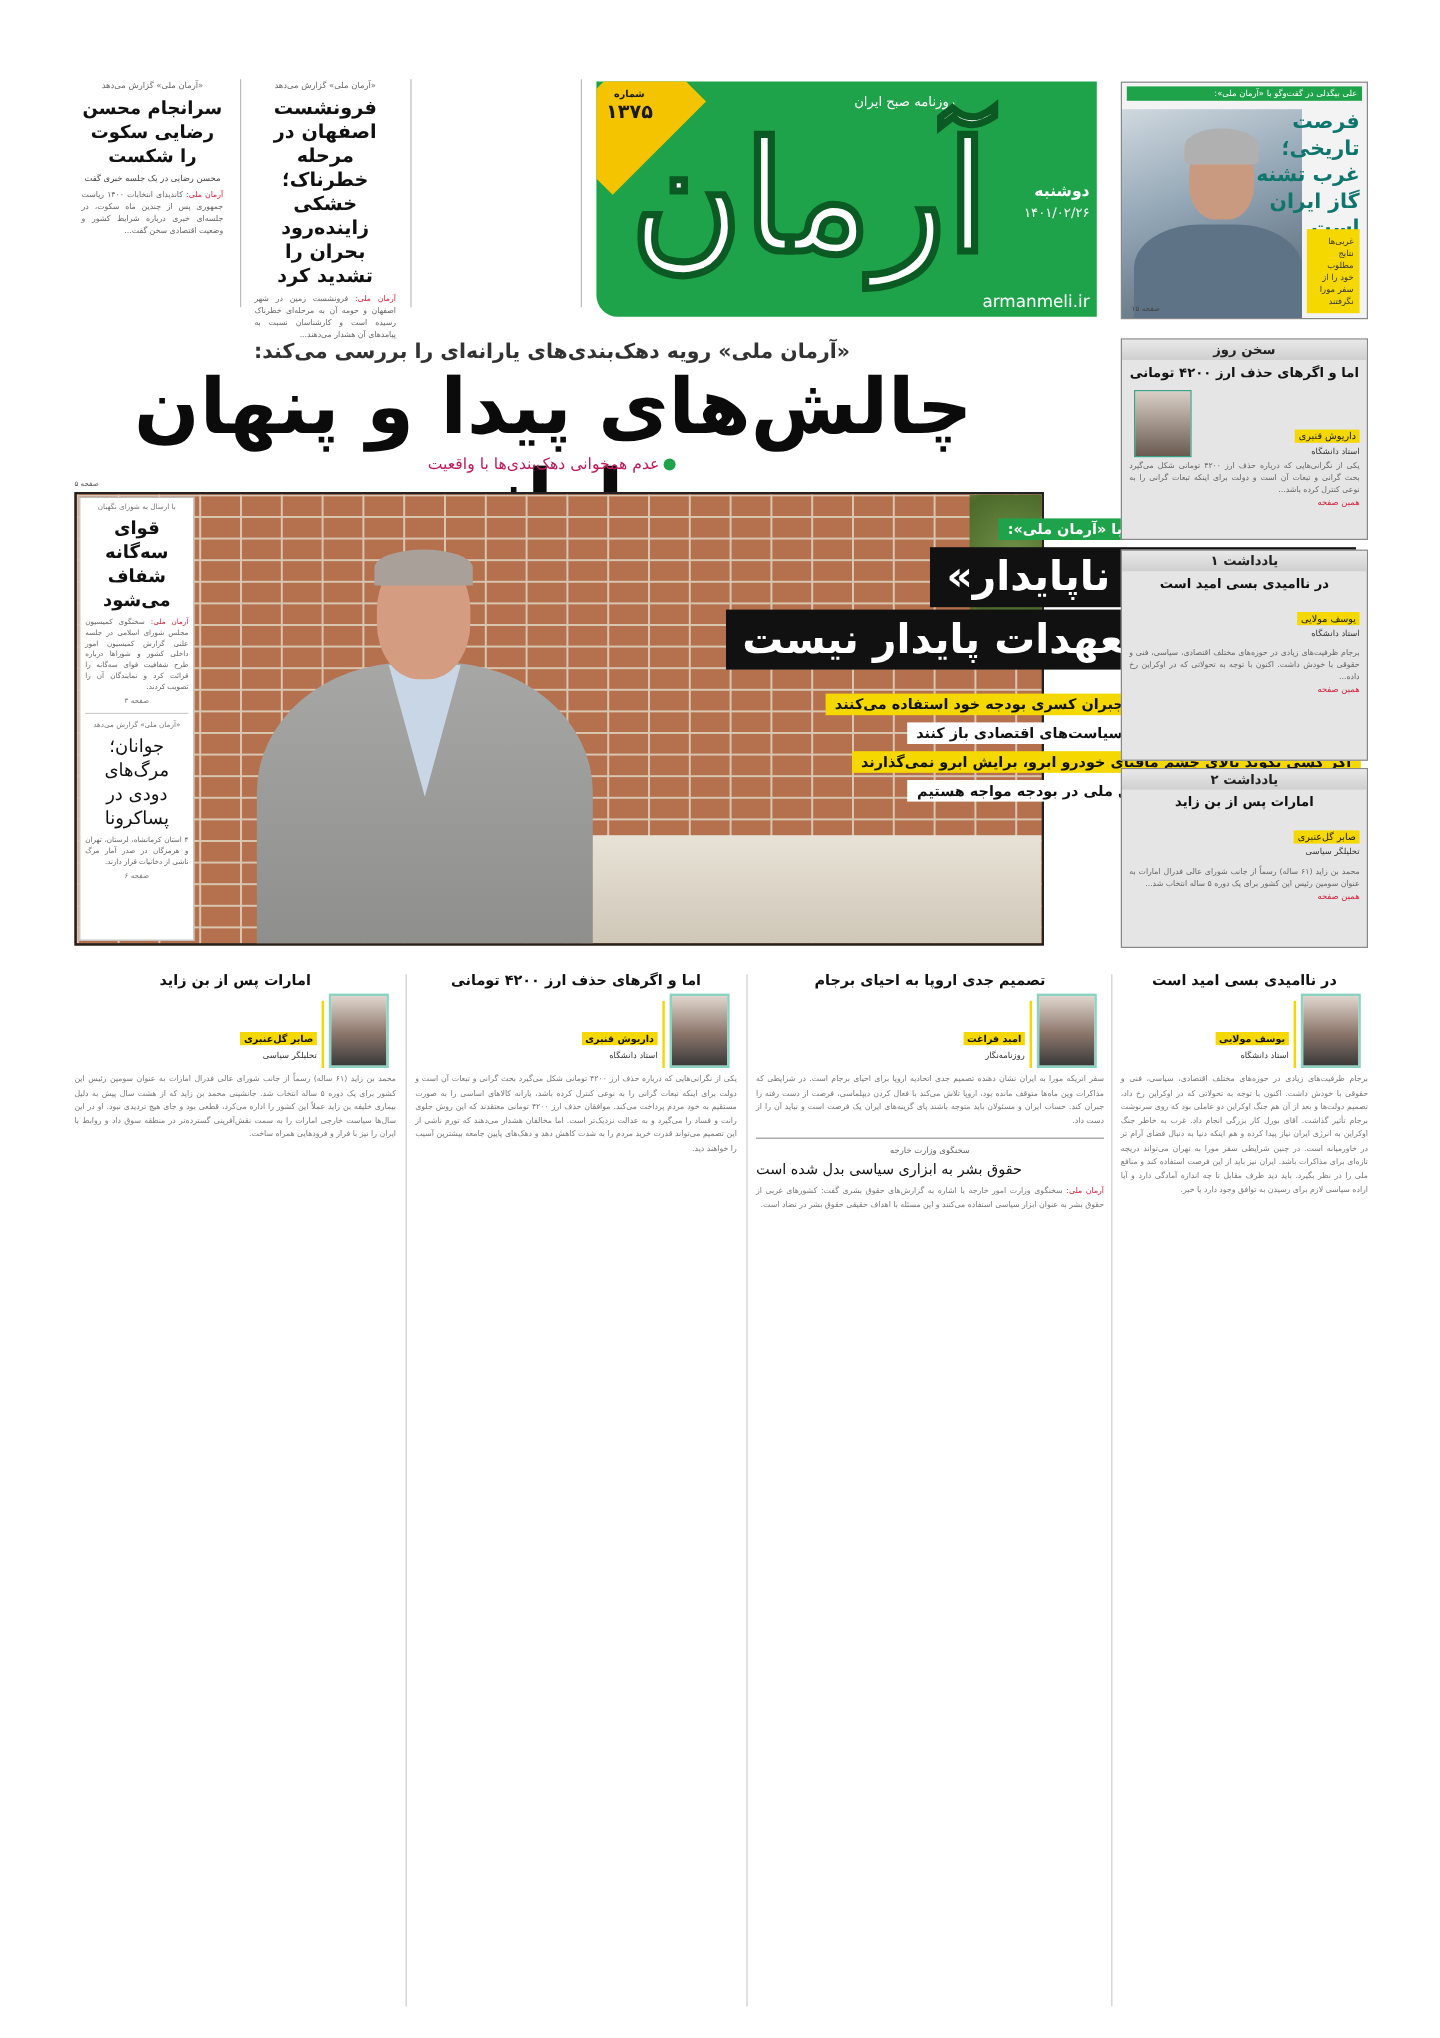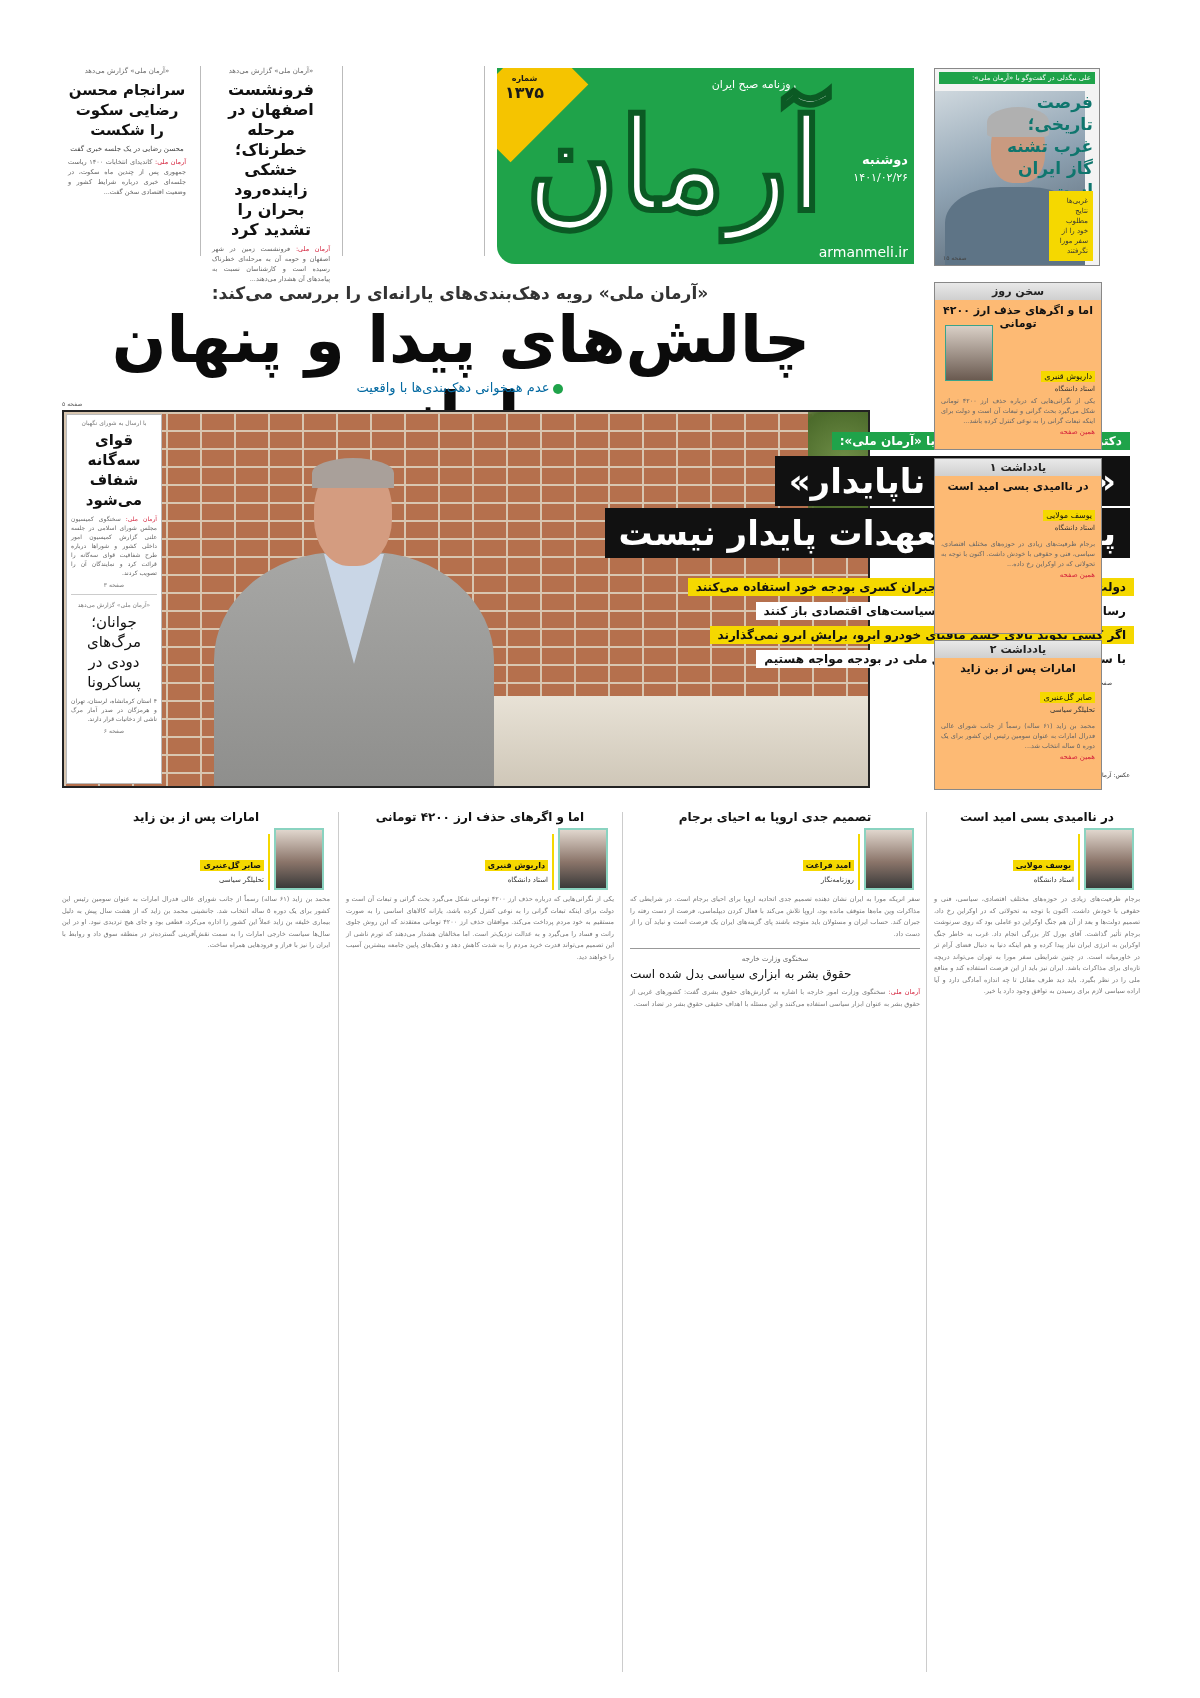--- a/index.html
+++ b/index.html
@@ -23,34 +23,34 @@
   .masthead .issue { position: absolute; left: -28px; top: -6px; width: 110px; height: 72px; background: #f5c400; transform: rotate(-45deg); transform-origin: center; }
   .masthead .issue-text { position: absolute; left: 8px; top: 6px; color: #1a1a1a; font-weight: bold; text-align: center; direction: rtl; }
   .masthead .issue-text .lbl { font-size: 8px; display: block; }
   .masthead .issue-text .num { font-size: 16px; display: block; }
   .masthead .meta { position: absolute; right: 6px; top: 84px; width: 80px; direction: rtl; text-align: right; color: #fff; }
   .masthead .meta .day { font-size: 13px; font-weight: bold; display: block; }
   .masthead .meta .date { font-size: 11px; display: block; margin-top: 4px; letter-spacing: 1px; }
   .masthead .url { position: absolute; right: 6px; bottom: 4px; font-size: 14px; color: #fff; font-family: "DejaVu Sans", sans-serif; }
 
   
-  .interview { position: absolute; left: 934px; top: 68px; width: 166px; height: 198px; border: 1px solid #888; background: #f3f3f3; overflow: hidden; }
+  .interview { position: absolute; left: 934px; top: 68px; width: 206px; height: 198px; border: 1px solid #888; background: #f3f3f3; overflow: hidden; }
   .interview .tag { position: absolute; top: 3px; left: 4px; right: 4px; background: #1fa34a; color: #fff; font-size: 7px; padding: 2px 4px; direction: rtl; text-align: right; }
   .interview .head { position: absolute; top: 22px; right: 6px; width: 100px; direction: rtl; text-align: right; font-size: 17px; font-weight: bold; line-height: 22px; z-index: 2; color: #0f766e; }
   .interview .quote { position: absolute; top: 122px; right: 6px; width: 44px; background: #f5d800; font-size: 7px; line-height: 10px; direction: rtl; text-align: right; padding: 5px; z-index: 2; color: #333; }
   .interview .photo { position: absolute; left: 0; top: 22px; width: 150px; height: 176px; background: linear-gradient(160deg, #cfd8de 0%, #8fa3b3 45%, #52606d 100%); }
   .interview .photo .face { position: absolute; left: 56px; top: 22px; width: 54px; height: 70px; border-radius: 45% 45% 40% 40%; background: #c99a80; }
   .interview .photo .hair { position: absolute; left: 52px; top: 16px; width: 62px; height: 30px; border-radius: 50% 50% 10% 10%; background: #b0b0b0; }
   .interview .photo .body2 { position: absolute; left: 10px; top: 96px; width: 140px; height: 90px; border-radius: 40% 40% 0 0; background: #5e7486; }
   .interview .pageref { position: absolute; left: 8px; bottom: 4px; font-size: 6px; color: #444; direction: rtl; z-index: 2; }
 
   
   .supra { position: absolute; left: 60px; top: 283px; width: 800px; text-align: center; direction: rtl; font-size: 17px; color: #333; font-weight: bold; }
   .headline { position: absolute; left: 58px; top: 302px; width: 806px; text-align: center; direction: rtl; font-size: 64px; font-weight: bold; color: #0b0b0b; line-height: 76px; letter-spacing: -1px; font-family: "DejaVu Sans", sans-serif; }
-  .subhead { position: absolute; left: 60px; top: 380px; width: 800px; text-align: center; direction: rtl; font-size: 13px; color: #0369a1; }
+  .subhead { position: absolute; left: 60px; top: 380px; width: 800px; text-align: center; direction: rtl; font-size: 13px; color: #be185d; }
   .subhead .dot { display: inline-block; width: 10px; height: 10px; border-radius: 50%; background: #1fa34a; margin-left: 4px; vertical-align: middle; }
   .pageref-main { position: absolute; left: 62px; top: 400px; font-size: 6px; color: #555; }
 
   
   .feature { position: absolute; left: 62px; top: 410px; width: 808px; height: 378px; border: 2px solid #222; overflow: hidden; background: #b86b46; }
   .bricks { position: absolute; inset: 0;
     background-color: #b5704d;
     background-image:
       linear-gradient(#d8c6b0 2px, transparent 2px),
       linear-gradient(90deg, #d8c6b0 2px, transparent 2px);
@@ -74,21 +74,21 @@
   .feat-kicker { position: absolute; right: 70px; top: 432px; background: #1fa34a; color: #fff; font-size: 12px; font-weight: bold; padding: 2px 8px; direction: rtl; }
   .feat-h1 { position: absolute; right: 70px; top: 456px; background: #111; color: #fff; font-size: 34px; font-weight: bold; padding: 2px 14px; direction: rtl; line-height: 46px; }
   .feat-h2 { position: absolute; right: 70px; top: 508px; background: #111; color: #fff; font-size: 34px; font-weight: bold; padding: 2px 14px; direction: rtl; line-height: 46px; }
   .feat-line { position: absolute; right: 66px; font-size: 12px; font-weight: bold; padding: 2px 8px; direction: rtl; color: #111; }
   .feat-line.y { background: #f5d800; }
   .feat-line.w { background: #ffffff; }
   .feat-ref { position: absolute; right: 84px; top: 740px; background: #fff; font-size: 6px; padding: 1px 4px; color: #333; }
   .photo-credit { position: absolute; right: 66px; top: 770px; background: #fff; font-size: 6px; padding: 1px 4px; color: #333; direction: rtl; }
 
   
-  .rbox { position: absolute; left: 934px; width: 168px; border: 1px solid #888; background: #fdba74; direction: rtl; text-align: right; overflow: hidden; }
+  .rbox { position: absolute; left: 934px; width: 206px; border: 1px solid #888; background: #e5e5e5; direction: rtl; text-align: right; overflow: hidden; }
   .rbox .bar { background: linear-gradient(180deg, #e9e9e9, #cfcfcf); font-weight: bold; font-size: 11px; text-align: center; padding: 2px 0; color: #222; }
   .rbox .ttl { text-align: center; font-weight: bold; font-size: 11px; margin: 4px 0; color: #111; }
   .rbox .aname { display: inline-block; background: #f5d800; font-size: 8px; padding: 1px 3px; margin-right: 6px; }
   .rbox .arole { font-size: 7px; color: #333; margin-right: 6px; margin-top: 2px; }
   .rbox .txt { font-size: 6.5px; color: #666; line-height: 10px; padding: 2px 6px; text-align: justify; }
   .rbox .more { font-size: 7px; color: #d4203a; padding: 0 6px 4px; }
   .rbox .thumb { position: absolute; left: 10px; width: 48px; height: 56px; background: linear-gradient(180deg, #d9cfc6, #6a5a50); border: 1px solid #3aa38a; }
 
   
   .col { position: absolute; top: 810px; direction: rtl; text-align: right; }

